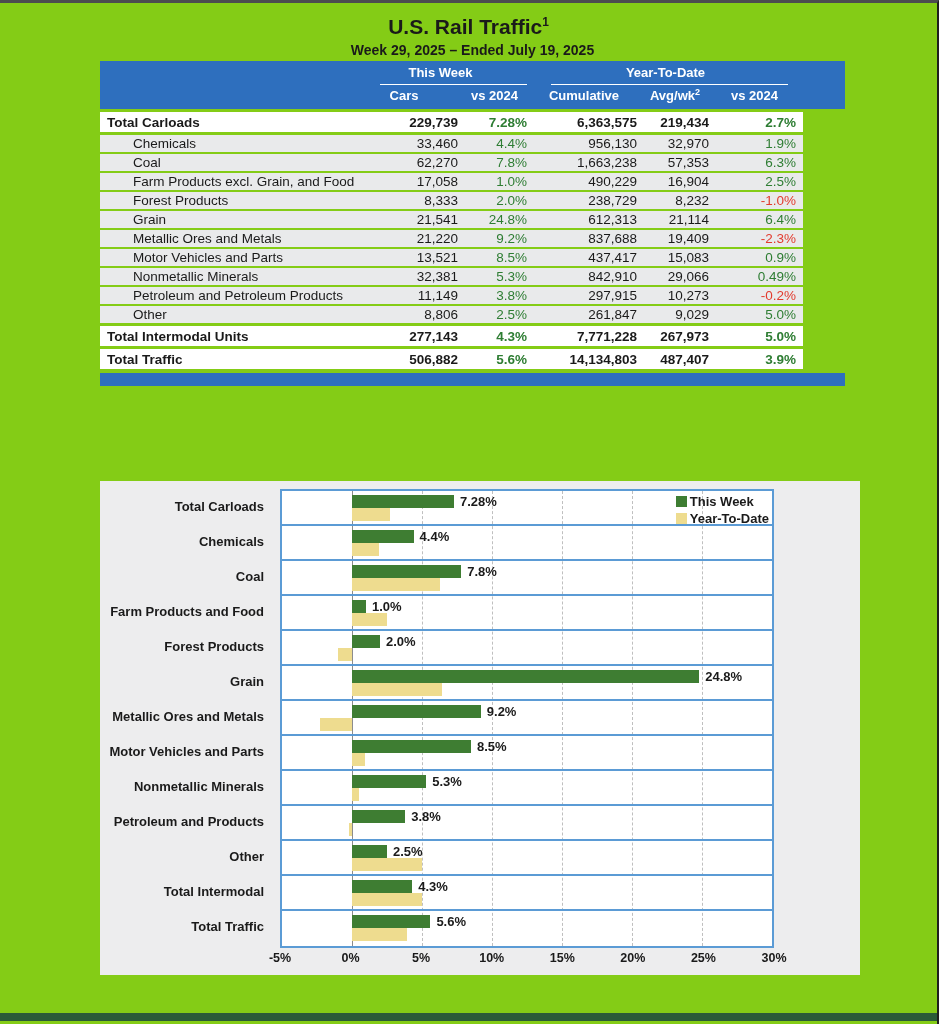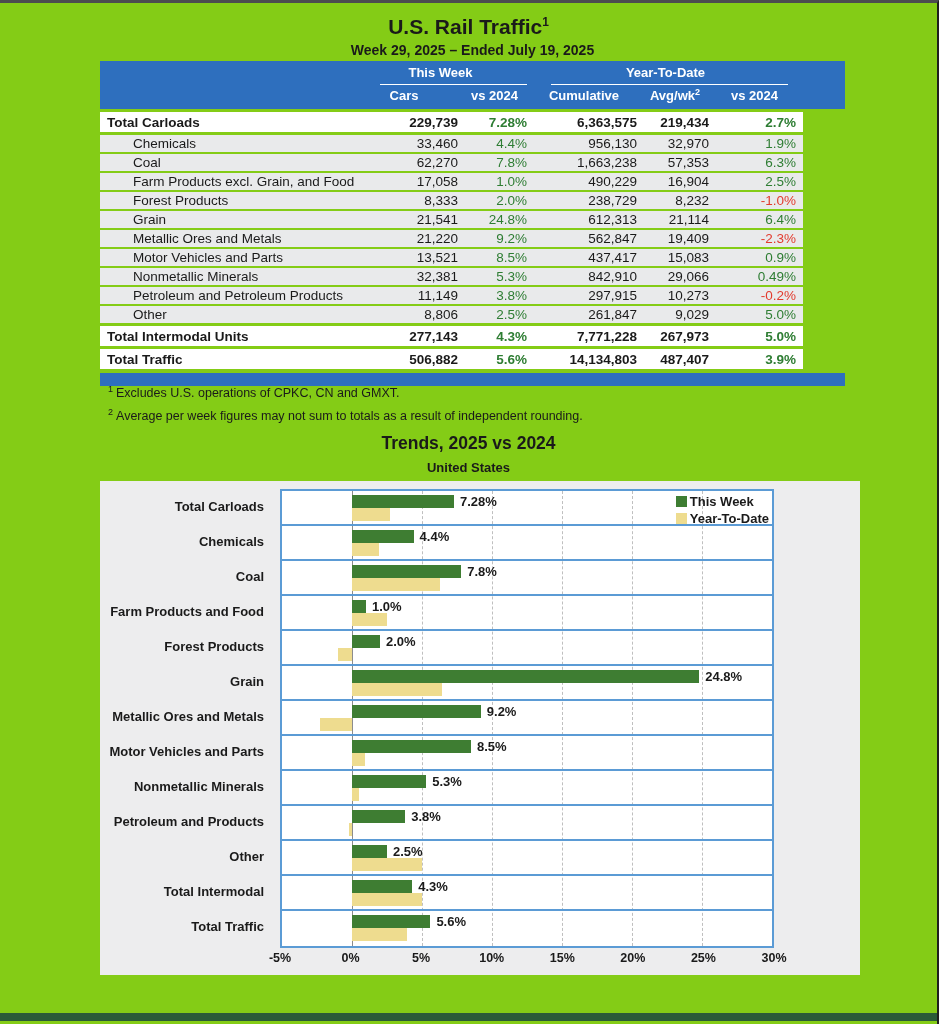--- a/index.html
+++ b/index.html
@@ -145,21 +145,21 @@
           <div class="cell num">21,541</div>
           <div class="cell num pct pos">24.8%</div>
           <div class="cell num">612,313</div>
           <div class="cell num">21,114</div>
           <div class="cell num pct pos">6.4%</div>
         </div>
         <div class="trow">
           <div class="cell label">Metallic Ores and Metals</div>
           <div class="cell num">21,220</div>
           <div class="cell num pct pos">9.2%</div>
-          <div class="cell num">562,847</div>
+          <div class="cell num">837,688</div>
           <div class="cell num">19,409</div>
           <div class="cell num pct neg">-2.3%</div>
         </div>
         <div class="trow">
           <div class="cell label">Motor Vehicles and Parts</div>
           <div class="cell num">13,521</div>
           <div class="cell num pct pos">8.5%</div>
           <div class="cell num">437,417</div>
           <div class="cell num">15,083</div>
           <div class="cell num pct pos">0.9%</div>
@@ -201,29 +201,21 @@
           <div class="cell num">506,882</div>
           <div class="cell num pct pos">5.6%</div>
           <div class="cell num">14,134,803</div>
           <div class="cell num">487,407</div>
           <div class="cell num pct pos">3.9%</div>
         </div>
       </div>
     <div class="bottom-bar"></div>
   </div>
 
-  <div class="footnotes" id="footnotes">
-      <div class="footnote"><sup>1</sup><span>Excludes U.S. operations of CPKC, CN and GMXT.</span></div>
-      <div class="footnote"><sup>2</sup><span>Average per week figures may not sum to totals as a result of independent rounding.</span></div>
-    </div>
-
-  <div class="chart-titles">
-    <div class="chart-title">Trends, 2025 vs 2024</div>
-    <div class="chart-subtitle">United States</div>
-  </div>
+
 
   <div class="chart-panel">
     <div class="plot-labels" id="plot-labels">
         <div class="plot-label">Total Carloads</div>
         <div class="plot-label">Chemicals</div>
         <div class="plot-label">Coal</div>
         <div class="plot-label">Farm Products and Food</div>
         <div class="plot-label">Forest Products</div>
         <div class="plot-label">Grain</div>
         <div class="plot-label">Metallic Ores and Metals</div>

